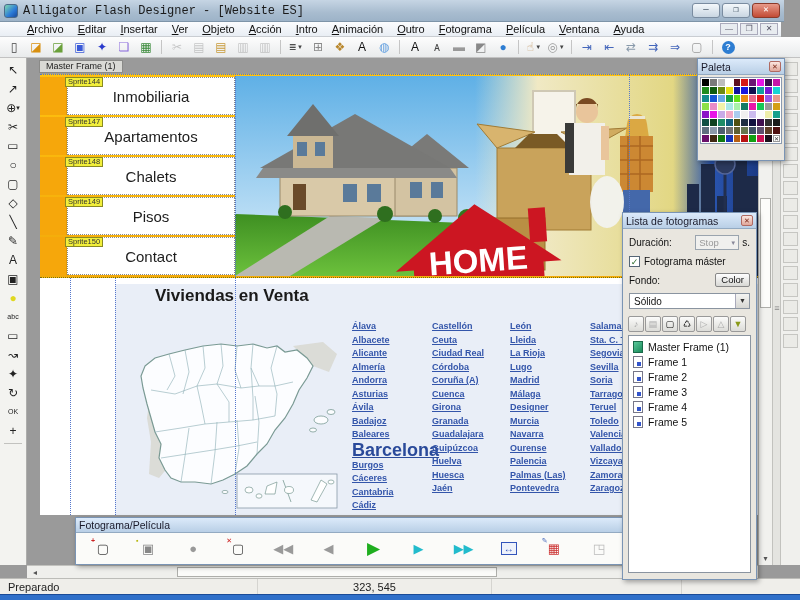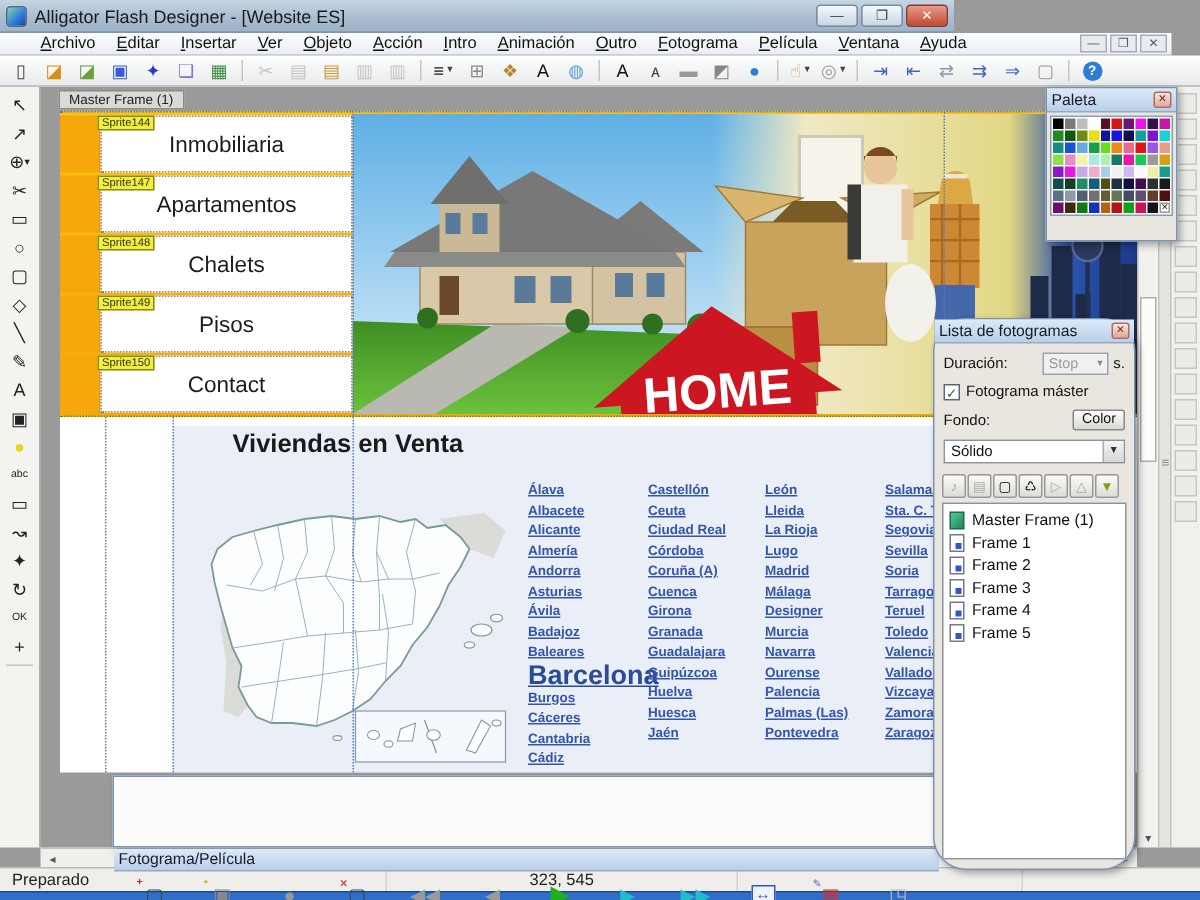--- a/index.html
+++ b/index.html
@@ -1,22 +1,22 @@
 <!DOCTYPE html>
 <html><head>
 <meta charset="utf-8">
 <style>
   html,body{margin:0;padding:0;background:#666;}
   *{box-sizing:border-box;}
   .stage{position:relative;width:800px;height:600px;overflow:hidden;background:#9a9a9a;
          font-family:"Liberation Sans","DejaVu Sans",sans-serif;color:#111;-webkit-user-select:none;}
   
-  .titlebar{position:absolute;left:0;top:0;width:636px;height:22px;
+  .titlebar{position:absolute;left:0;top:0;width:784px;height:22px;
     background:linear-gradient(#c6d5e4,#a8bccf 60%,#9db3c8);border-bottom:1px solid #7e94a8;
-    display:flex;align-items:center;padding:0 4px;font-size:12px;}
+    display:flex;align-items:center;padding:0 4px;font-size:12px;font-family:Liberation Mono, monospace;}
   .app-icon{width:14px;height:14px;border-radius:3px;margin-right:5px;
     background:linear-gradient(135deg,#7fd8b0,#2a7ad8 60%,#1a4a9a);border:1px solid #4a6a8a;}
   .title-text{flex:1;color:#1a1a1a;}
   .winbtn{width:28px;height:15px;margin-left:2px;border:1px solid #7a8ca0;border-radius:3px;
     background:linear-gradient(#f4f8fb,#c9d6e2);font-size:9px;line-height:13px;text-align:center;color:#345;}
   .winbtn.close{background:linear-gradient(#e89a8a,#c24a34);color:#fff;border-color:#8a3a2a;}
   
   .menubar{position:absolute;left:0;top:22px;width:781px;height:15px;
     background:linear-gradient(#fbfcfe,#e9eef4);border-bottom:1px solid #c9cdd2;
     display:flex;align-items:center;padding-left:20px;font-size:11px;}
@@ -90,21 +90,21 @@
     display:flex;align-items:center;font-size:10.5px;padding:0 3px;color:#1a1a2a;}
   .wclose{margin-left:auto;width:12px;height:11px;border:1px solid #b06a62;border-radius:2px;
     background:linear-gradient(#fbe6e0,#e0a79a);font-size:7px;line-height:9px;text-align:center;color:#7a2a1a;}
   
   .paleta{left:697px;top:58px;width:88px;height:103px;z-index:40;}
   .pal-grid{margin:2px;background:#fff;border:1px solid #8a9ab0;padding:1px;
     display:grid;grid-template-columns:repeat(10,1fr);gap:1px;}
   .pal-cell{height:7px;}
   .pal-cell.none{background:#fff;border:1px solid #999;font-size:6px;line-height:6px;text-align:center;color:#333;}
   
-  .lista{left:622px;top:212px;width:135px;height:368px;z-index:35;font-size:10px;border-radius:22px;}
+  .lista{left:622px;top:212px;width:135px;height:368px;z-index:35;font-size:10px;}
   .lrow{display:flex;align-items:center;padding:0 6px;margin-top:6px;}
   .combo{margin-left:auto;width:44px;height:15px;border:1px solid #9aa4ae;background:#f0f0ee;color:#999;
     font-size:9.5px;display:flex;align-items:center;padding-left:3px;}
   .combo .dd{margin-left:auto;font-size:6px;color:#889;padding-right:2px;}
   .unit{margin-left:3px;}
   .chk{width:11px;height:11px;border:1px solid #567;background:#fff;font-size:9px;line-height:10px;
     text-align:center;color:#2a6b2a;margin-right:4px;}
   .btn3d{margin-left:auto;height:14px;padding:0 5px;border:1px solid #888;border-radius:2px;
     background:linear-gradient(#fefefe,#d8d8d4);font-size:9.5px;line-height:12px;}
   .bigselect{margin:6px 6px 0 6px;height:16px;border:1px solid #8a94a0;background:#fff;
@@ -117,21 +117,21 @@
   .fp-btn.dis{color:#aaa;}
   .smallbox{margin-left:auto;width:22px;height:12px;border:1px solid #aab;background:#f4f4f2;}
   .framelist{position:absolute;left:5px;right:5px;top:122px;bottom:6px;background:#fff;border:1px solid #8a94a0;
     overflow:hidden;padding-top:3px;}
   .frame-item{display:flex;align-items:center;height:15px;padding-left:4px;font-size:10.5px;color:#111;}
   .fi-icon{width:10px;height:12px;margin-right:5px;position:relative;border:1px solid #778;background:#fff;}
   .fi-icon.master{background:linear-gradient(135deg,#5ac89a,#1a8a5a);border-color:#1a6a4a;}
   .fi-icon.frame::after{content:"";position:absolute;right:1px;bottom:1px;width:4px;height:4px;background:#3355cc;}
   
   .timeline{left:75px;top:517px;width:552px;height:48px;z-index:30;background:#fbfbf9;}
-  .timeline .wtitle{height:15px;font-size:10.5px;margin-top:48px;}
+  .timeline .wtitle{height:15px;font-size:10.5px;}
   .tl-body{display:flex;align-items:center;justify-content:space-between;padding:0 14px;height:31px;}
   .tl-btn{width:26px;height:22px;display:flex;align-items:center;justify-content:center;
     font-size:13px;position:relative;}
   .tl-btn .badge{position:absolute;left:1px;top:-1px;font-size:7px;font-weight:bold;}
   .tl-btn.boxed .g{border:1px solid #3355bb;padding:0 2px;font-size:10px;color:#3355bb;background:#eef2fb;}
 </style>
 </head>
 <body>
 
 <div class="stage">

